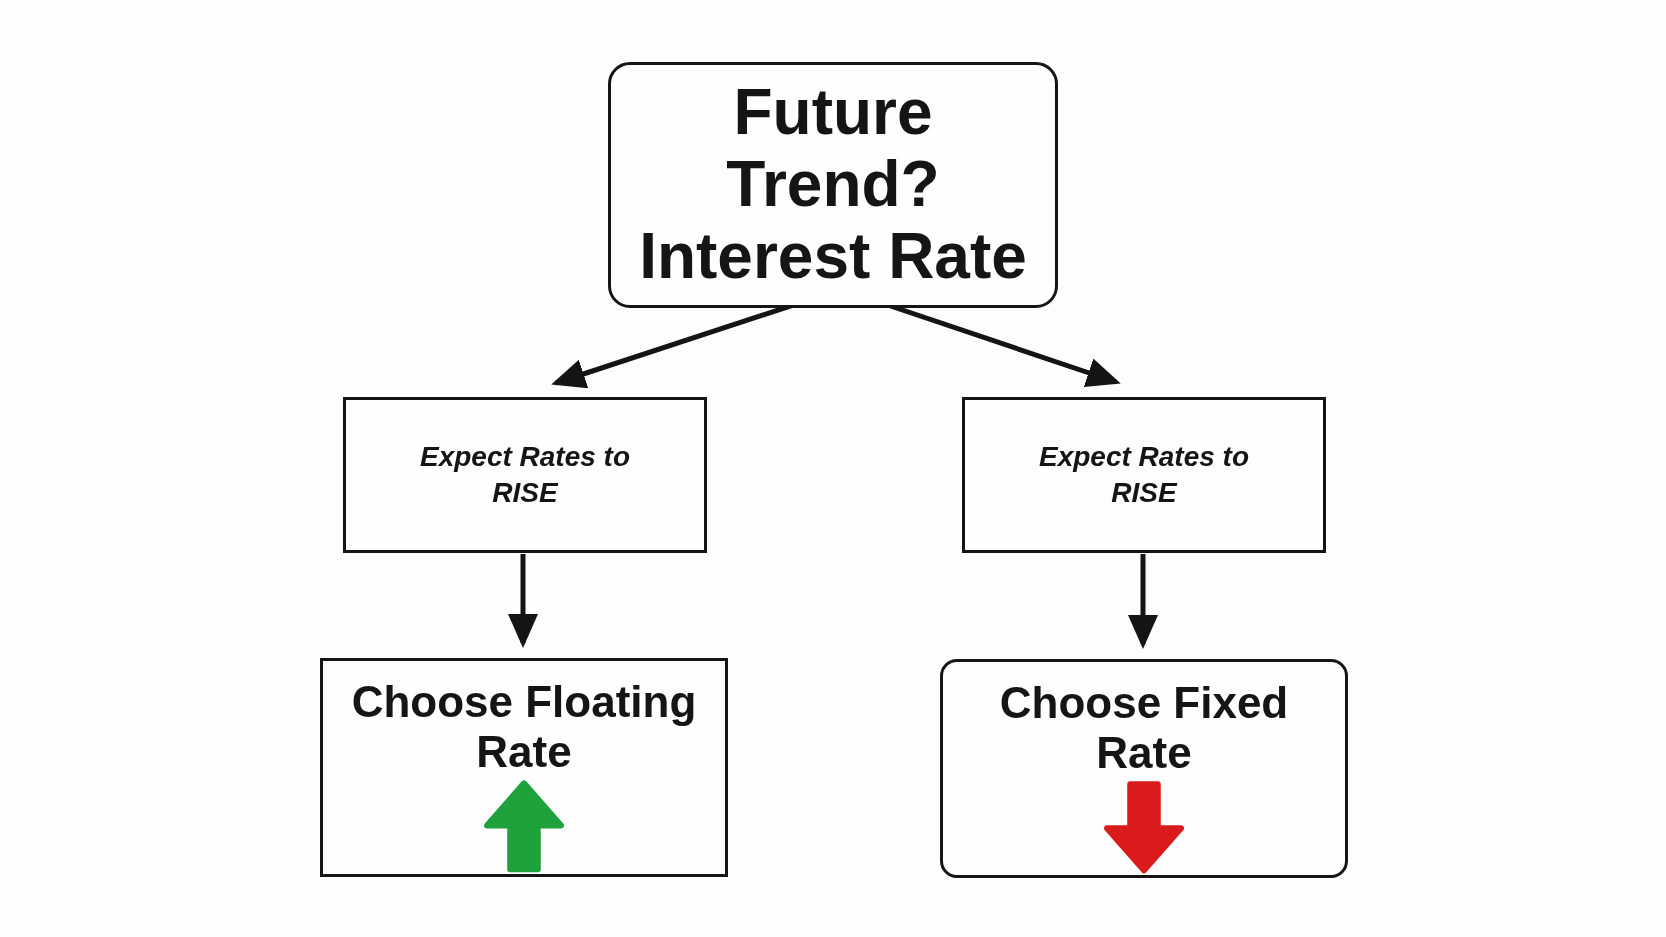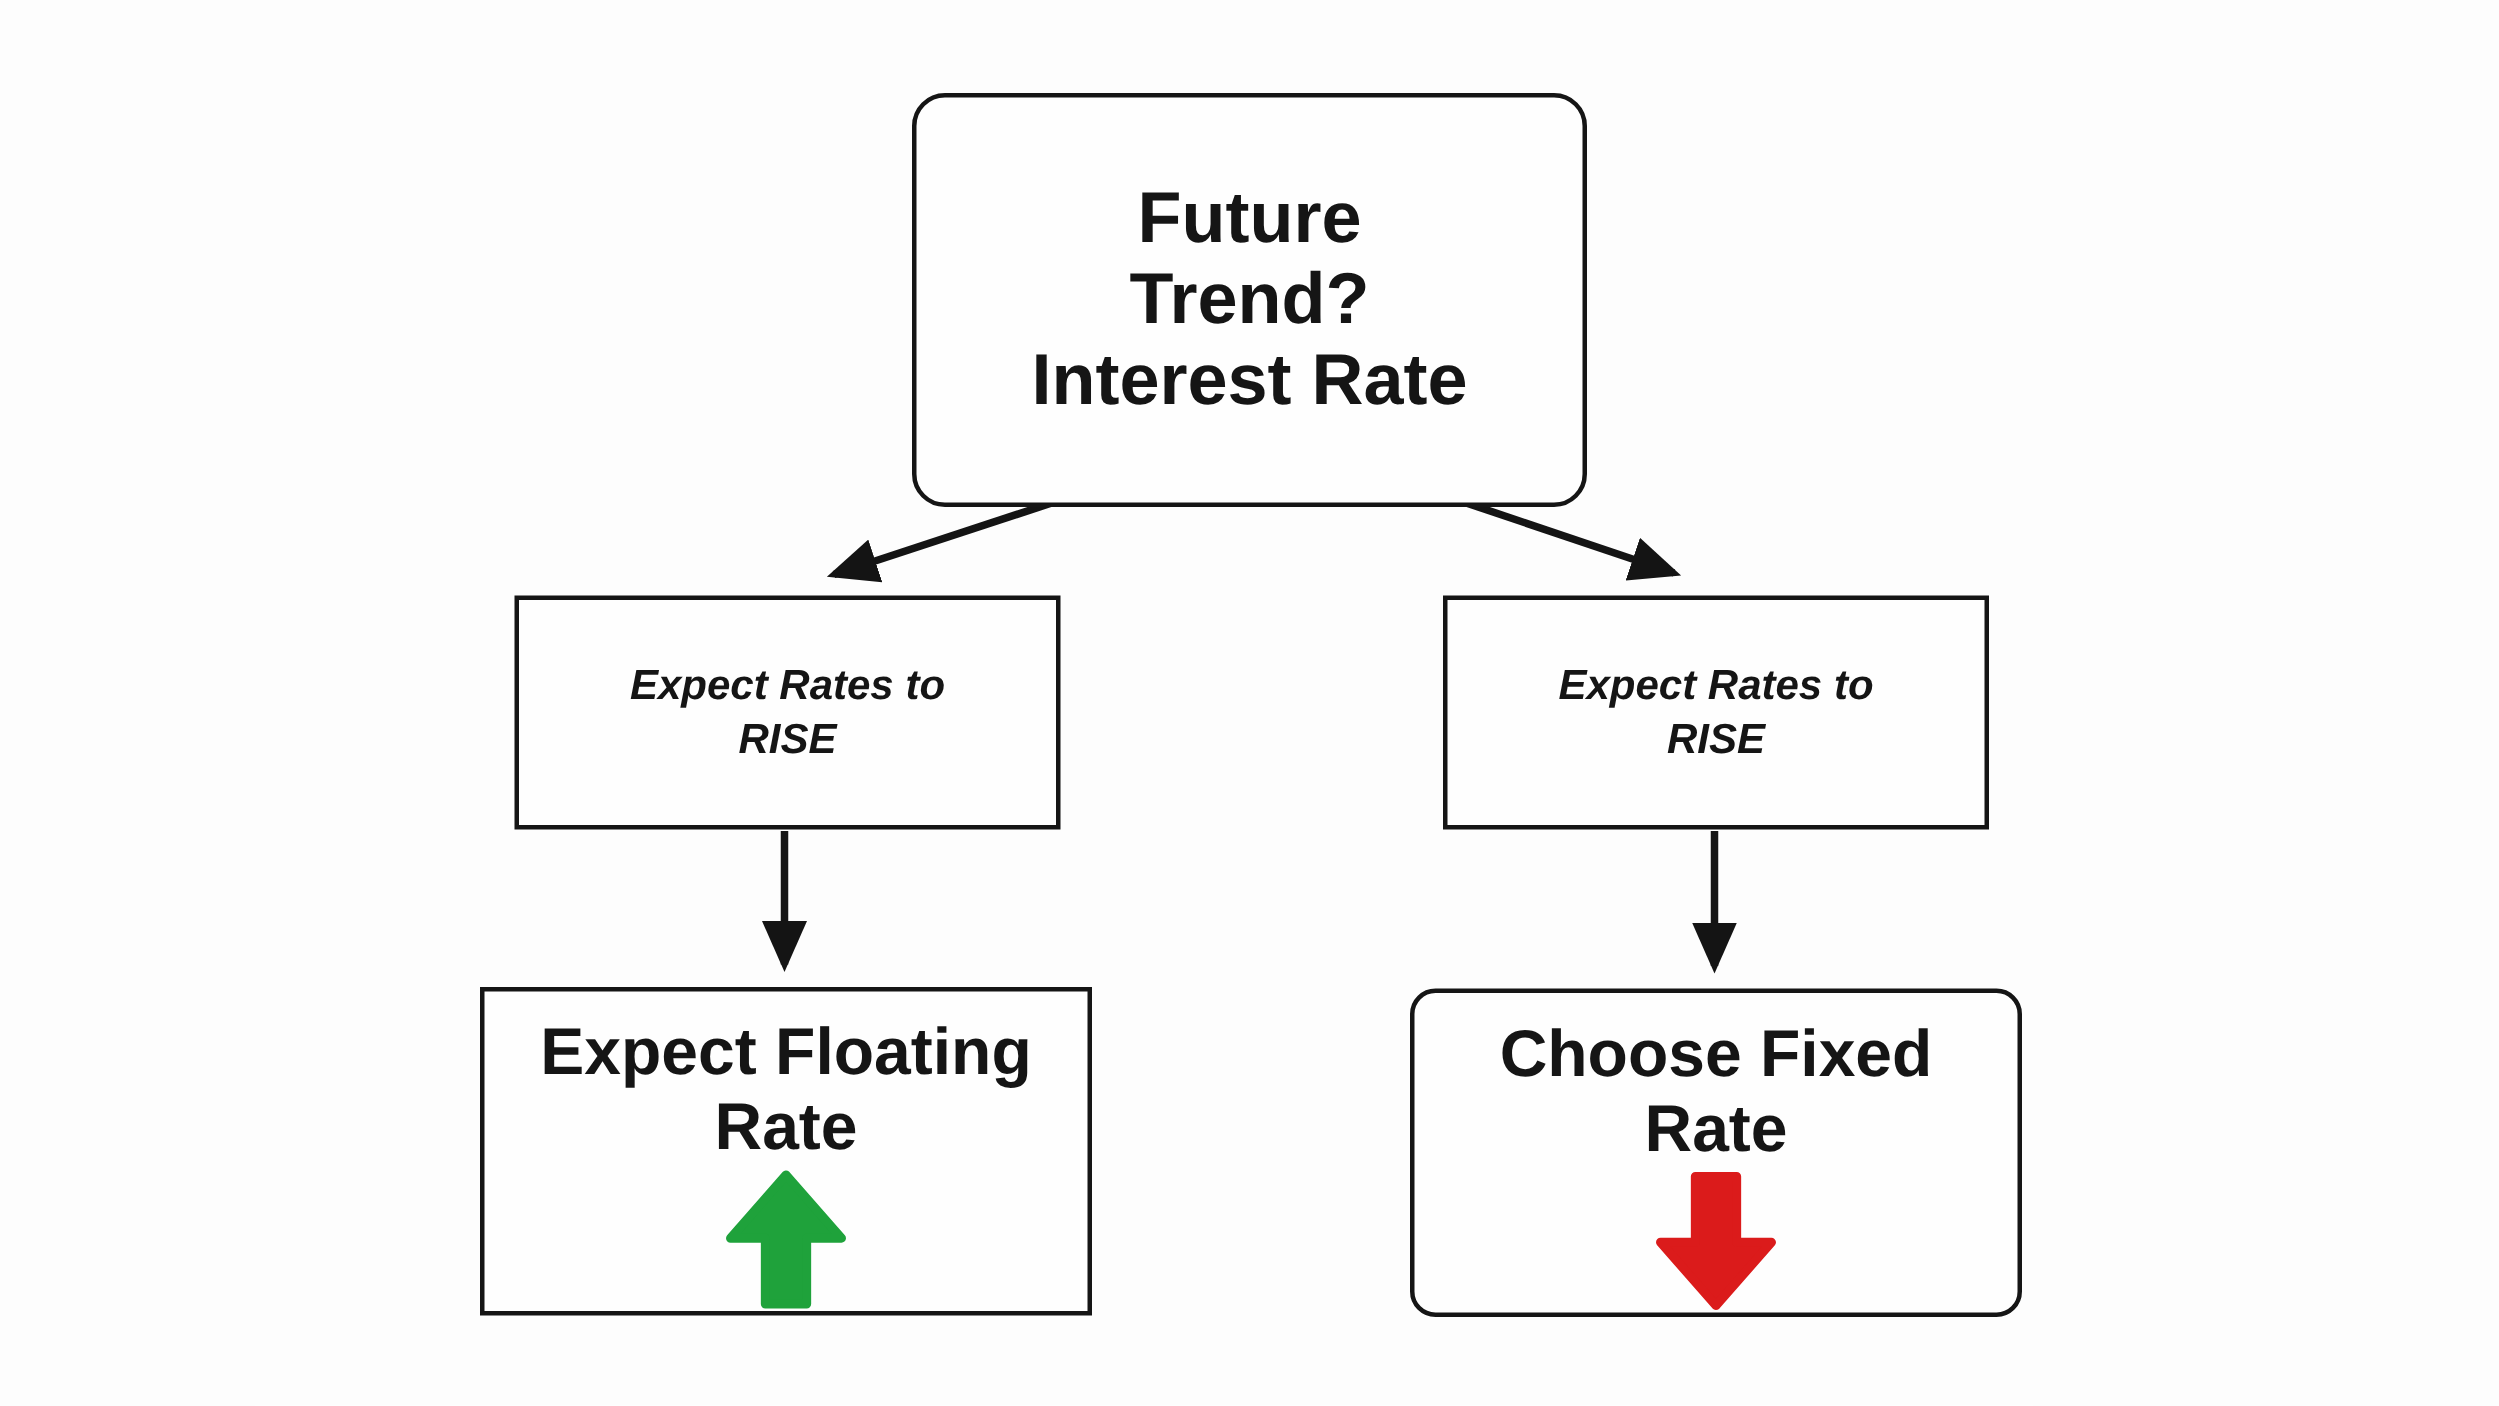--- a/index.html
+++ b/index.html
@@ -27,23 +27,23 @@
     flex-direction: column;
     align-items: center;
     justify-content: center;
     text-align: center;
     font-weight: 700;
   }
   .node .tline { display: block; white-space: nowrap; }
 
   .node-root {
     left: 608px; top: 62px;
-    width: 450px; height: 276px;
+    width: 450px; height: 246px;
     border-radius: 22px;
-    font-size: 48px;
+    font-size: 64px;
     line-height: 1.12;
   }
   .node-rise, .node-fall {
     top: 397px;
     width: 364px; height: 156px;
     font-size: 28px;
     line-height: 1.28;
     font-style: italic;
   }
   .node-rise { left: 343px; }
@@ -90,21 +90,21 @@
     <span class="tline">Expect Rates to</span>
     <span class="tline">RISE</span>
   </div>
 
   <div class="node node-fall">
     <span class="tline">Expect Rates to</span>
     <span class="tline">RISE</span>
   </div>
 
   <div class="node node-floating">
-    <span class="tline">Expect Floating</span>
+    <span class="tline">Choose Floating</span>
     <span class="tline">Rate</span>
     <svg class="big-arrow" width="86" height="96" viewBox="0 0 100 110" xmlns="http://www.w3.org/2000/svg">
       <g fill="#1fa23b">
         <path d="M50 5 L93 54 H66 V105 H34 V54 H7 Z" stroke-width="7" stroke-linejoin="round" stroke="#1fa23b"></path>
       </g>
     </svg>
   </div>
 
   <div class="node node-fixed">
     <span class="tline">Choose Fixed</span>

